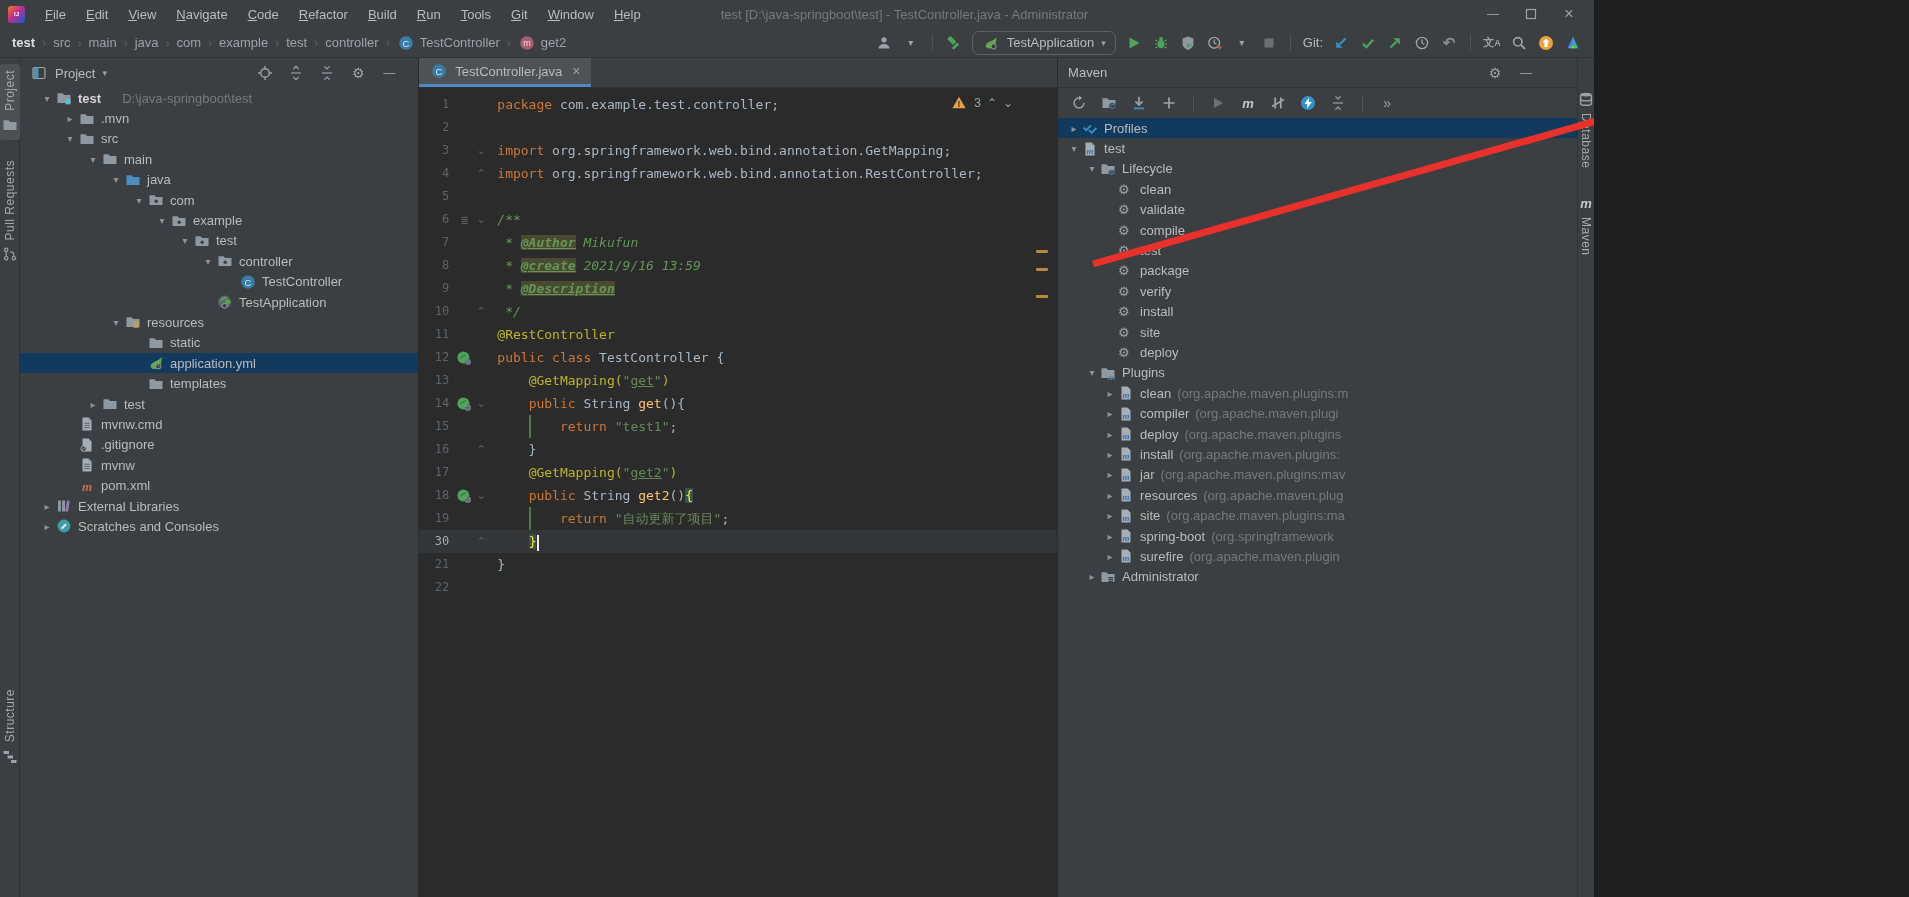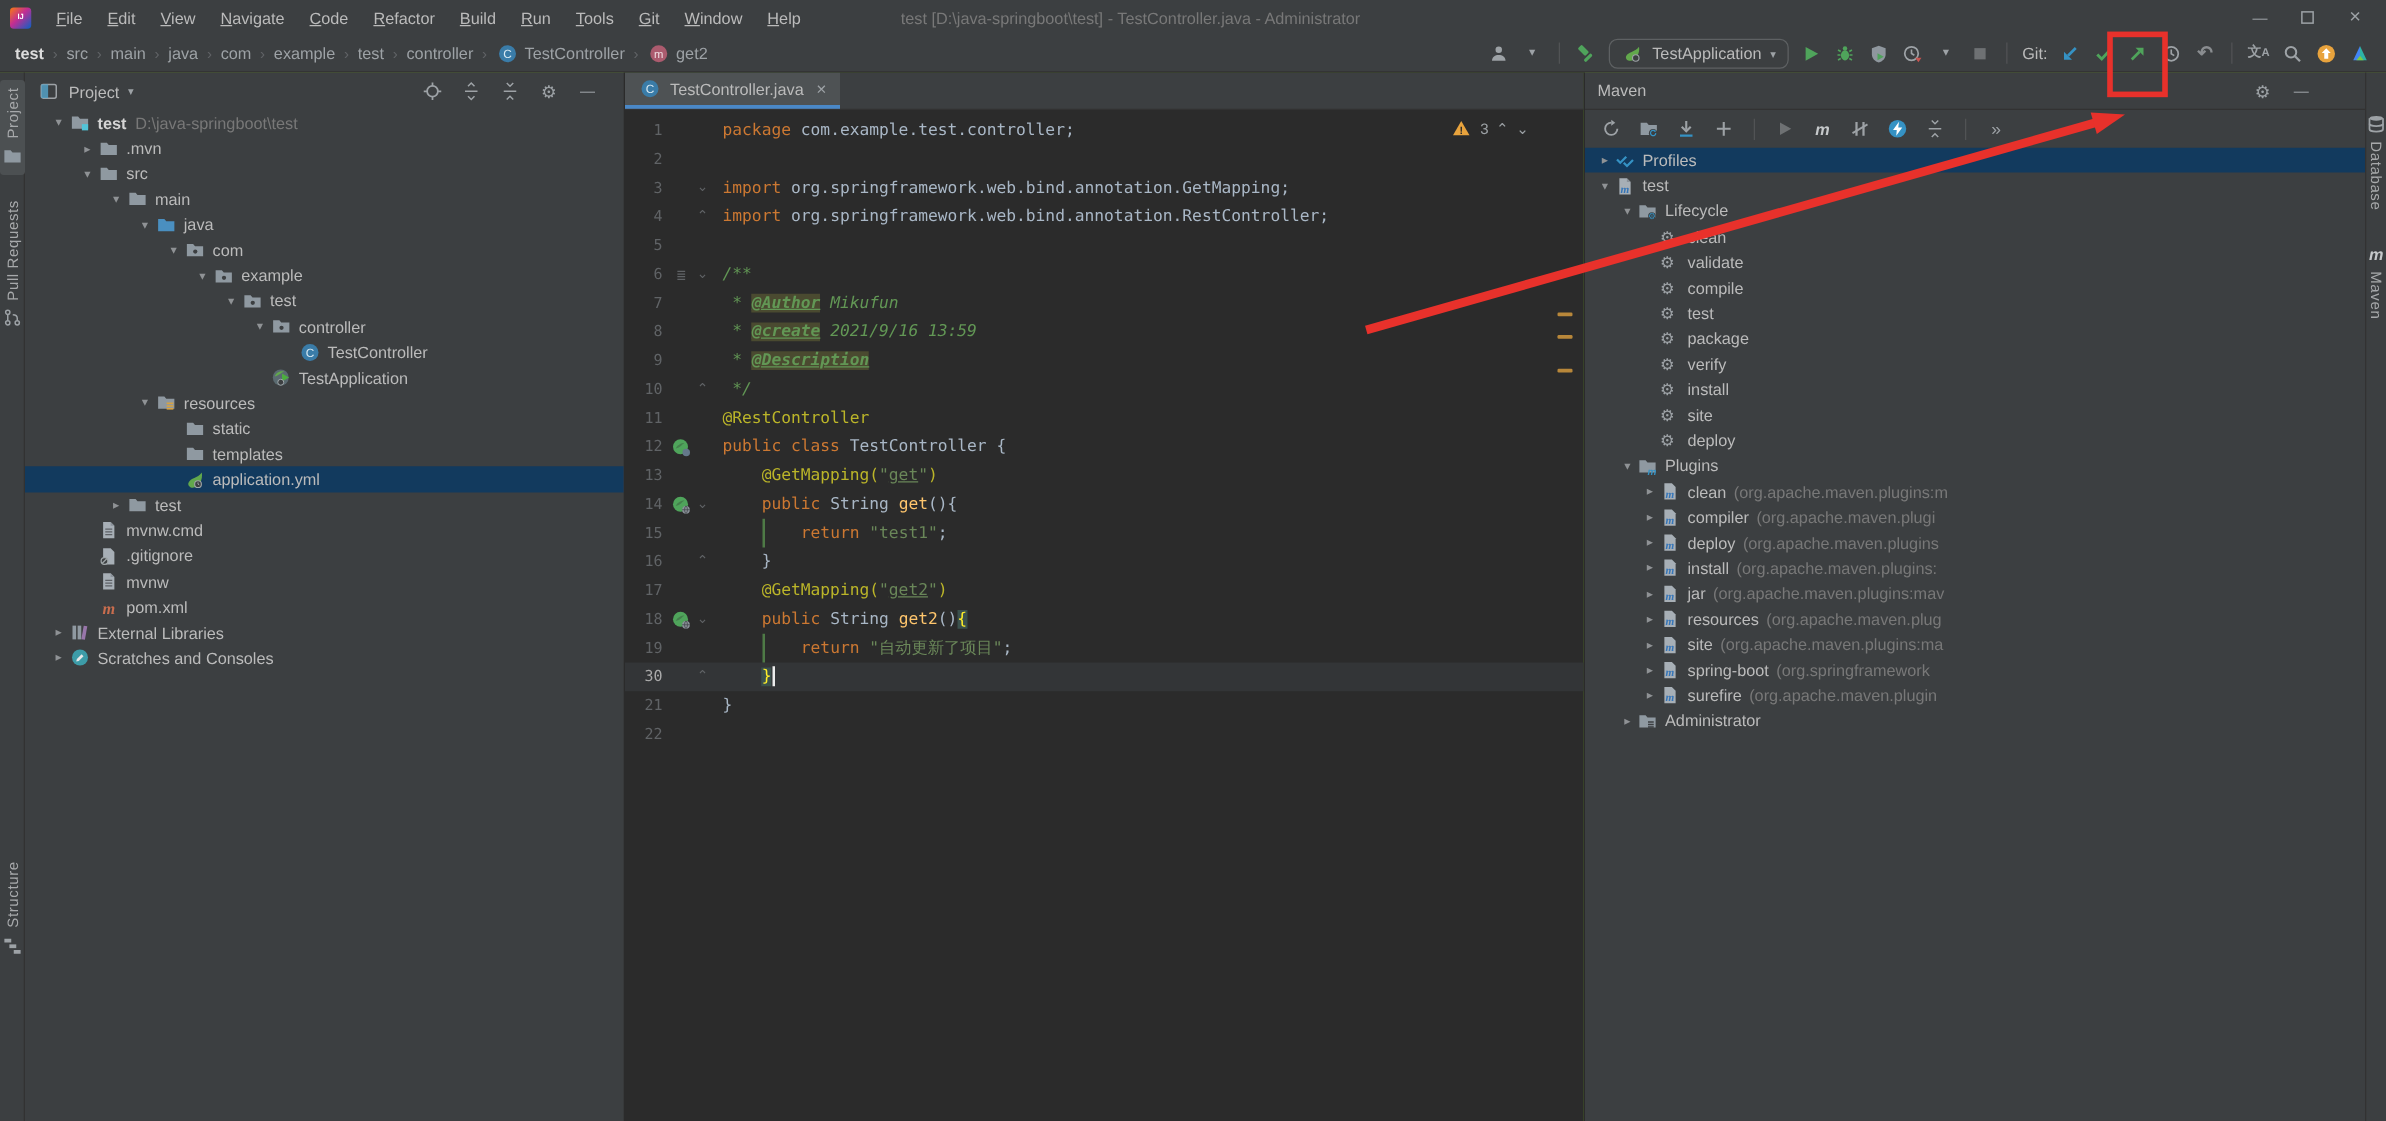--- a/index.html
+++ b/index.html
@@ -1,17 +1,17 @@
 <!DOCTYPE html>
 <html><head>
 <meta charset="utf-8">
 <style>
 *{margin:0;padding:0;box-sizing:border-box}
 body{margin:0;background:#1e1e1e;font-family:"Liberation Sans",sans-serif}
-#app{position:relative;width:1909px;height:897px;background:#84cc16;overflow:hidden;color:#bbbbbb;font-size:13px}
+#app{position:relative;width:1594px;height:897px;background:#fef9c3;overflow:hidden;color:#bbbbbb;font-size:13px}
 .titlebar{height:28px;display:flex;align-items:center;padding-left:8px;background:#3c3f41}
 .logo{width:17px;height:17px;border-radius:3px;background:linear-gradient(135deg,#f97a12,#c22d93 45%,#0862c6);color:#fff;font-size:6px;font-weight:bold;display:flex;align-items:center;justify-content:center;margin-right:10px}
 .menu-item{display:inline-block;padding:0 10px;color:#bbbbbb;cursor:default}
 .menu-item::first-letter{text-decoration:underline}
 .title-text{color:#787878;margin-left:70px;white-space:nowrap}
 #winctl{margin-left:auto;display:flex;align-items:center;gap:4px;padding-right:8px}
 #winctl .islot{width:34px;height:24px}
 .navbar{height:30px;display:flex;align-items:center;border-bottom:1px solid #323232;padding:0 12px;background:#3c3f41}
 #crumbs{display:flex;align-items:center;gap:7px;white-space:nowrap}
 .crumb{color:#9da2a6;display:flex;align-items:center;gap:5px}
@@ -39,21 +39,21 @@
 .ph-icons{margin-left:auto;display:flex;align-items:center;gap:13px}
 .mhead{border-bottom:1px solid #323232;padding-right:42px}
 .tree{font-size:13px;overflow:hidden}
 .trow{height:20.4px;display:flex;align-items:center;white-space:nowrap;cursor:default}
 .trow.sel{background:#123a5e}
 .chev{width:18px;min-width:18px;text-align:center;color:#8f9295;font-size:10px}
 .mchev{width:16px;min-width:16px;text-align:center;color:#8f9295;font-size:10px}
 .ticon{width:20px;min-width:20px;height:16px;display:inline-flex;align-items:center}
 .tlabel{color:#bbbbbb;margin-left:2px}
 .tlabel.bold{font-weight:bold;color:#d5d5d5}
-.textra{color:#787878;margin-left:7px}
+.textra{color:#787878;margin-left:21px}
 .editor{width:767px;background:#2b2b2b;position:relative;overflow:hidden}
 .tabbar{height:30px;background:#3c3f41;border-bottom:1px solid #323232;display:flex;align-items:stretch}
 .tab{background:#4e5254;display:flex;align-items:center;gap:7px;padding:0 11px;border-bottom:3px solid #4a88c7;color:#bbbbbb}
 .tab-close{color:#9da2a6;font-size:14px;margin-left:3px}
 .code{font-family:"DejaVu Sans Mono",monospace;font-size:13px;padding-top:5px;position:relative}
 .cline{height:23px;line-height:23px;display:flex;white-space:pre;align-items:center}
 .cline.caret-line{background:#333537}
 .cline.caret-line .lnum{color:#a9a9a9}
 .lnum{width:36px;min-width:36px;text-align:right;padding-right:6px;color:#606366;font-size:12px;font-family:"DejaVu Sans Mono",monospace}
 .gicon{width:18px;min-width:18px;height:16px;display:inline-flex;align-items:center;justify-content:center}
@@ -467,39 +467,39 @@
           </div>
           <div class="trow" style="padding-left: 110px;">
             <span class="chev"></span>
             <span class="ticon">
               <svg width="16" height="16" viewBox="0 0 16 16">
                 <path d="M1.5 3.2h5l1.5 1.8h6.5v8h-13z" fill="#8f99a1"></path>
               </svg>
             </span>
             <span class="tlabel">static</span>
           </div>
-          <div class="trow" style="padding-left: 110px;">
-            <span class="chev"></span>
-            <span class="ticon">
-              <svg width="16" height="16" viewBox="0 0 16 16">
-                <path d="M1.5 3.2h5l1.5 1.8h6.5v8h-13z" fill="#8f99a1"></path>
-              </svg>
-            </span>
-            <span class="tlabel">templates</span>
-          </div>
           <div class="trow sel" style="padding-left: 110px;">
             <span class="chev"></span>
             <span class="ticon">
               <svg width="16" height="16" viewBox="0 0 16 16">
                 <path d="M13.4 1.9C10 6.8 4.6 5.8 2.7 10.3c-.6 2.1 1.5 3.8 3.4 3.8 5.4 0 8.4-7 7.3-12.2z" fill="#62a84c"></path>
                 <circle cx="10.4" cy="11.3" r="2.7" fill="#3c3f41" stroke="#9fa6a8" stroke-width=".9"></circle>
                 <path d="M10.4 9.9v1.4l1 .6" stroke="#9fa6a8" stroke-width=".8" fill="none"></path>
               </svg>
             </span>
             <span class="tlabel">application.yml</span>
+          </div>
+          <div class="trow" style="padding-left: 110px;">
+            <span class="chev"></span>
+            <span class="ticon">
+              <svg width="16" height="16" viewBox="0 0 16 16">
+                <path d="M1.5 3.2h5l1.5 1.8h6.5v8h-13z" fill="#8f99a1"></path>
+              </svg>
+            </span>
+            <span class="tlabel">templates</span>
           </div>
           <div class="trow" style="padding-left: 64px;">
             <span class="chev">▸</span>
             <span class="ticon">
               <svg width="16" height="16" viewBox="0 0 16 16">
                 <path d="M1.5 3.2h5l1.5 1.8h6.5v8h-13z" fill="#8f99a1"></path>
               </svg>
             </span>
             <span class="tlabel">test</span>
           </div>

